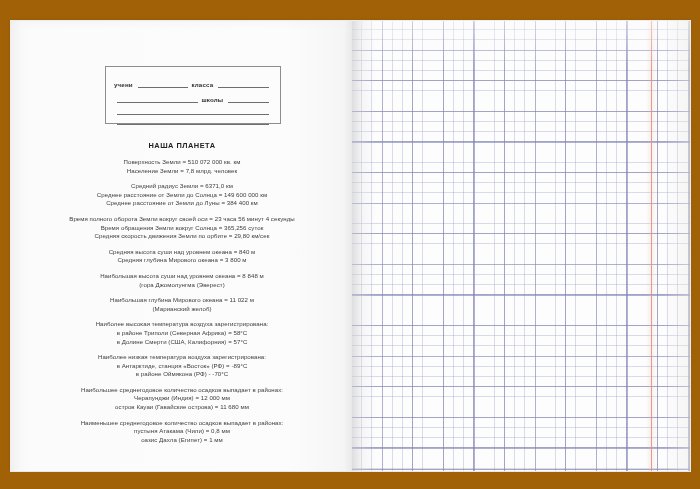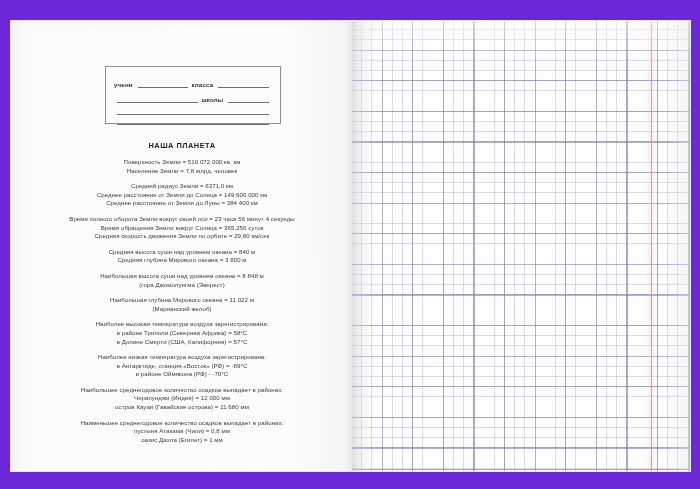--- a/index.html
+++ b/index.html
@@ -2,21 +2,21 @@
 <html><head>
 <meta charset="utf-8">
 <style>
   html,body{margin:0;padding:0;}
   body{
     width:700px;height:489px;
     background:#ffffff;
     font-family:"Liberation Sans","DejaVu Sans",sans-serif;
     overflow:hidden;
   }
-  #stage{position:relative;width:700px;height:489px;background:#6d28d9;}
+  #stage{position:relative;width:700px;height:489px;background:#a16207;}
 
   
   .spread{
     position:absolute;left:10px;top:20px;width:680px;height:450px;
     background:#fdfdfd;
     box-shadow:0 0 3px rgba(0,0,0,.10);
   }
 
   
   .page-left{

